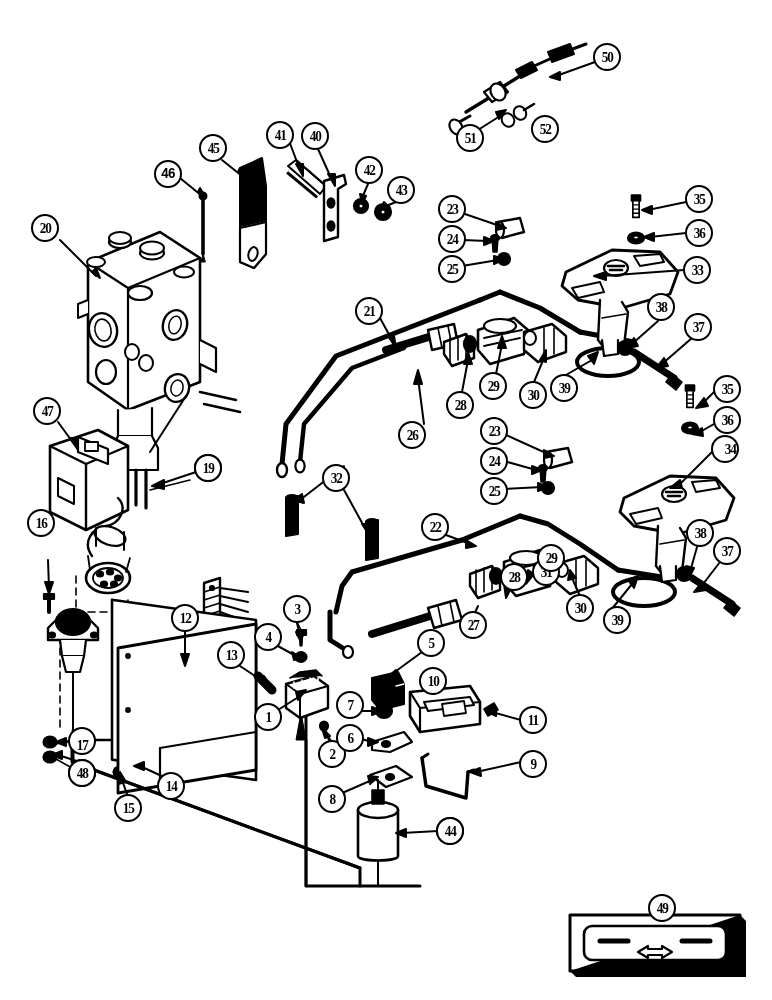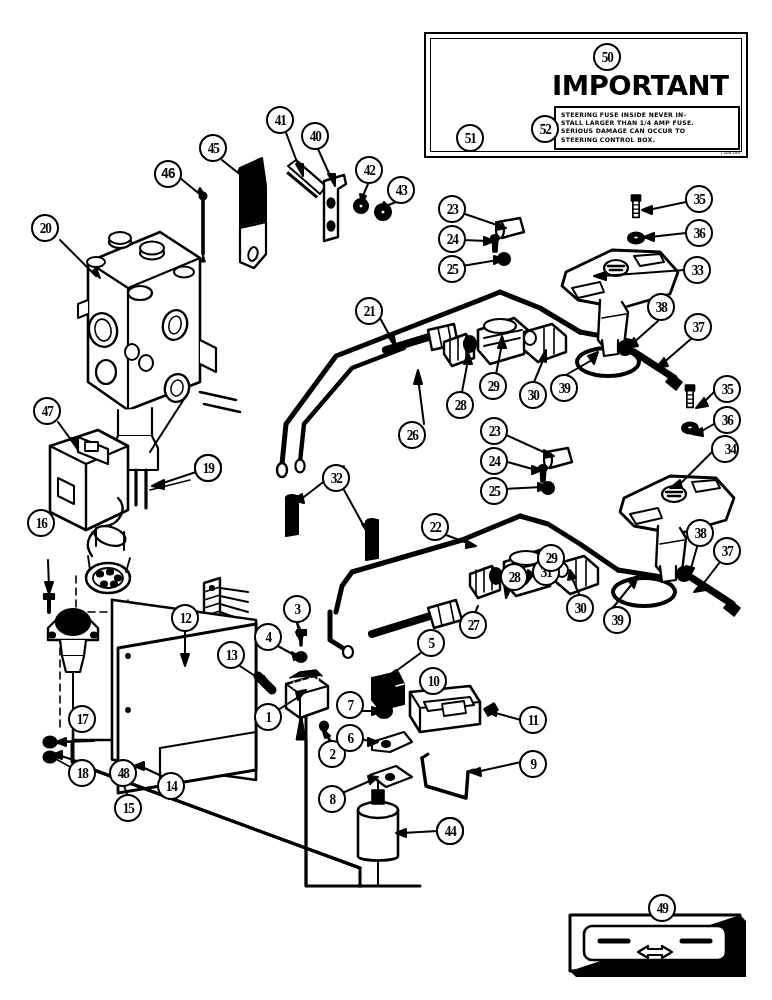--- a/index.html
+++ b/index.html
@@ -595,31 +595,20 @@
         <path d="M740 915 L746 921 L746 977 L576 977 L570 971" fill="#000" stroke="none"></path>
         <rect x="584" y="926" width="142" height="34" rx="8" fill="#fff" stroke="#000" stroke-width="2.6"></rect>
         <path d="M600 941 L628 941" stroke-width="5"></path>
         <path d="M682 941 L710 941" stroke-width="5"></path>
         <path d="M638 952 L648 946 L648 949 L662 949 L662 946 L672 952 L662 958 L662 955 L648 955 L648 958 Z" fill="#fff" stroke="#000" stroke-width="2.2"></path>
       </g>
 
     </g>
   </svg>
 
-  <div id="imp">
-    <div id="imp-inner"></div>
-    <div id="imp-title">IMPORTANT</div>
-    <div id="imp-warn">
-      <p>STEERING FUSE INSIDE NEVER IN-</p>
-      <p>STALL LARGER THAN 1/4 AMP FUSE.</p>
-      <p>SERIOUS DAMAGE CAN OCCUR TO</p>
-      <p>STEERING CONTROL BOX.</p>
-    </div>
-    <div id="imp-code">J 208 185</div>
-  </div>
 
   <div id="callout-layer">
       <div class="cal" style="left: 254px; top: 703px;">
         <span>1</span>
       </div>
       <div class="cal" style="left: 318px; top: 740px;">
         <span>2</span>
       </div>
       <div class="cal" style="left: 283px; top: 595px;">
         <span>3</span>
@@ -656,21 +645,21 @@
       </div>
       <div class="cal" style="left: 157px; top: 772px;">
         <span>14</span>
       </div>
       <div class="cal" style="left: 114px; top: 794px;">
         <span>15</span>
       </div>
       <div class="cal" style="left: 27px; top: 509px;">
         <span>16</span>
       </div>
-      <div class="cal" style="left: 68px; top: 705px;">
+      <div class="cal" style="left: 68px; top: 727px; align-items: flex-end;">
         <span>17</span>
       </div>
       <div class="cal" style="left: 68px; top: 759px;">
         <span>18</span>
       </div>
       <div class="cal" style="left: 194px; top: 454px;">
         <span>19</span>
       </div>
       <div class="cal" style="left: 31px; top: 214px;">
         <span>20</span>
@@ -728,42 +717,42 @@
       </div>
       <div class="cal" style="left: 647px; top: 293px;">
         <span>38</span>
       </div>
       <div class="cal" style="left: 550px; top: 374px;">
         <span>39</span>
       </div>
       <div class="cal" style="left: 301px; top: 122px;">
         <span>40</span>
       </div>
-      <div class="cal" style="left: 266px; top: 106px;">
+      <div class="cal" style="left: 266px; top: 121px;">
         <span>41</span>
       </div>
       <div class="cal" style="left: 355px; top: 156px;">
         <span>42</span>
       </div>
       <div class="cal" style="left: 387px; top: 176px;">
         <span>43</span>
       </div>
       <div class="cal" style="left: 436px; top: 817px;">
         <span>44</span>
       </div>
       <div class="cal" style="left: 199px; top: 134px;">
         <span>45</span>
       </div>
       <div class="cal" style="left: 154px; top: 160px; font-family: Liberation Mono, monospace;">
         <span>46</span>
       </div>
       <div class="cal" style="left: 33px; top: 397px; justify-content: center;">
         <span>47</span>
       </div>
-      <div class="cal" style="left: 68px; top: 759px; margin-left: 41px;">
+      <div class="cal" style="left: 68px; top: 759px;">
         <span>48</span>
       </div>
       <div class="cal" style="left: 648px; top: 894px; text-align: center;">
         <span>49</span>
       </div>
       <div class="cal" style="left: 593px; top: 43px;">
         <span>50</span>
       </div>
       <div class="cal" style="left: 456px; top: 124px;">
         <span>51</span>

